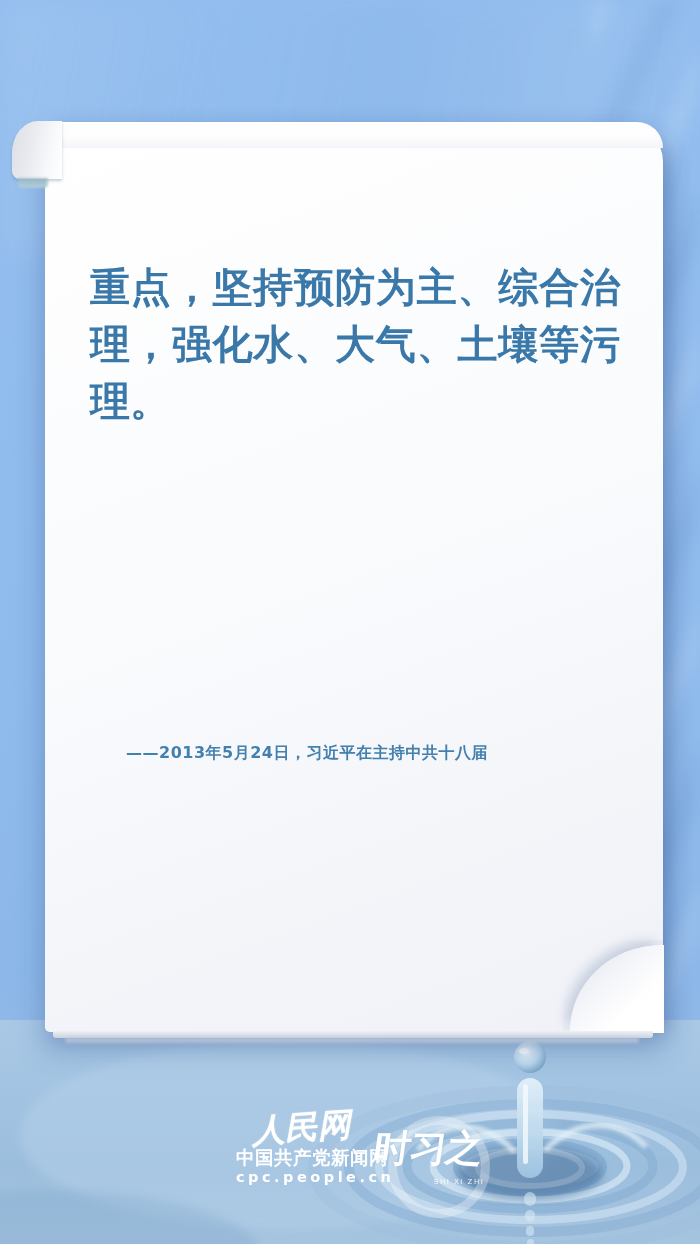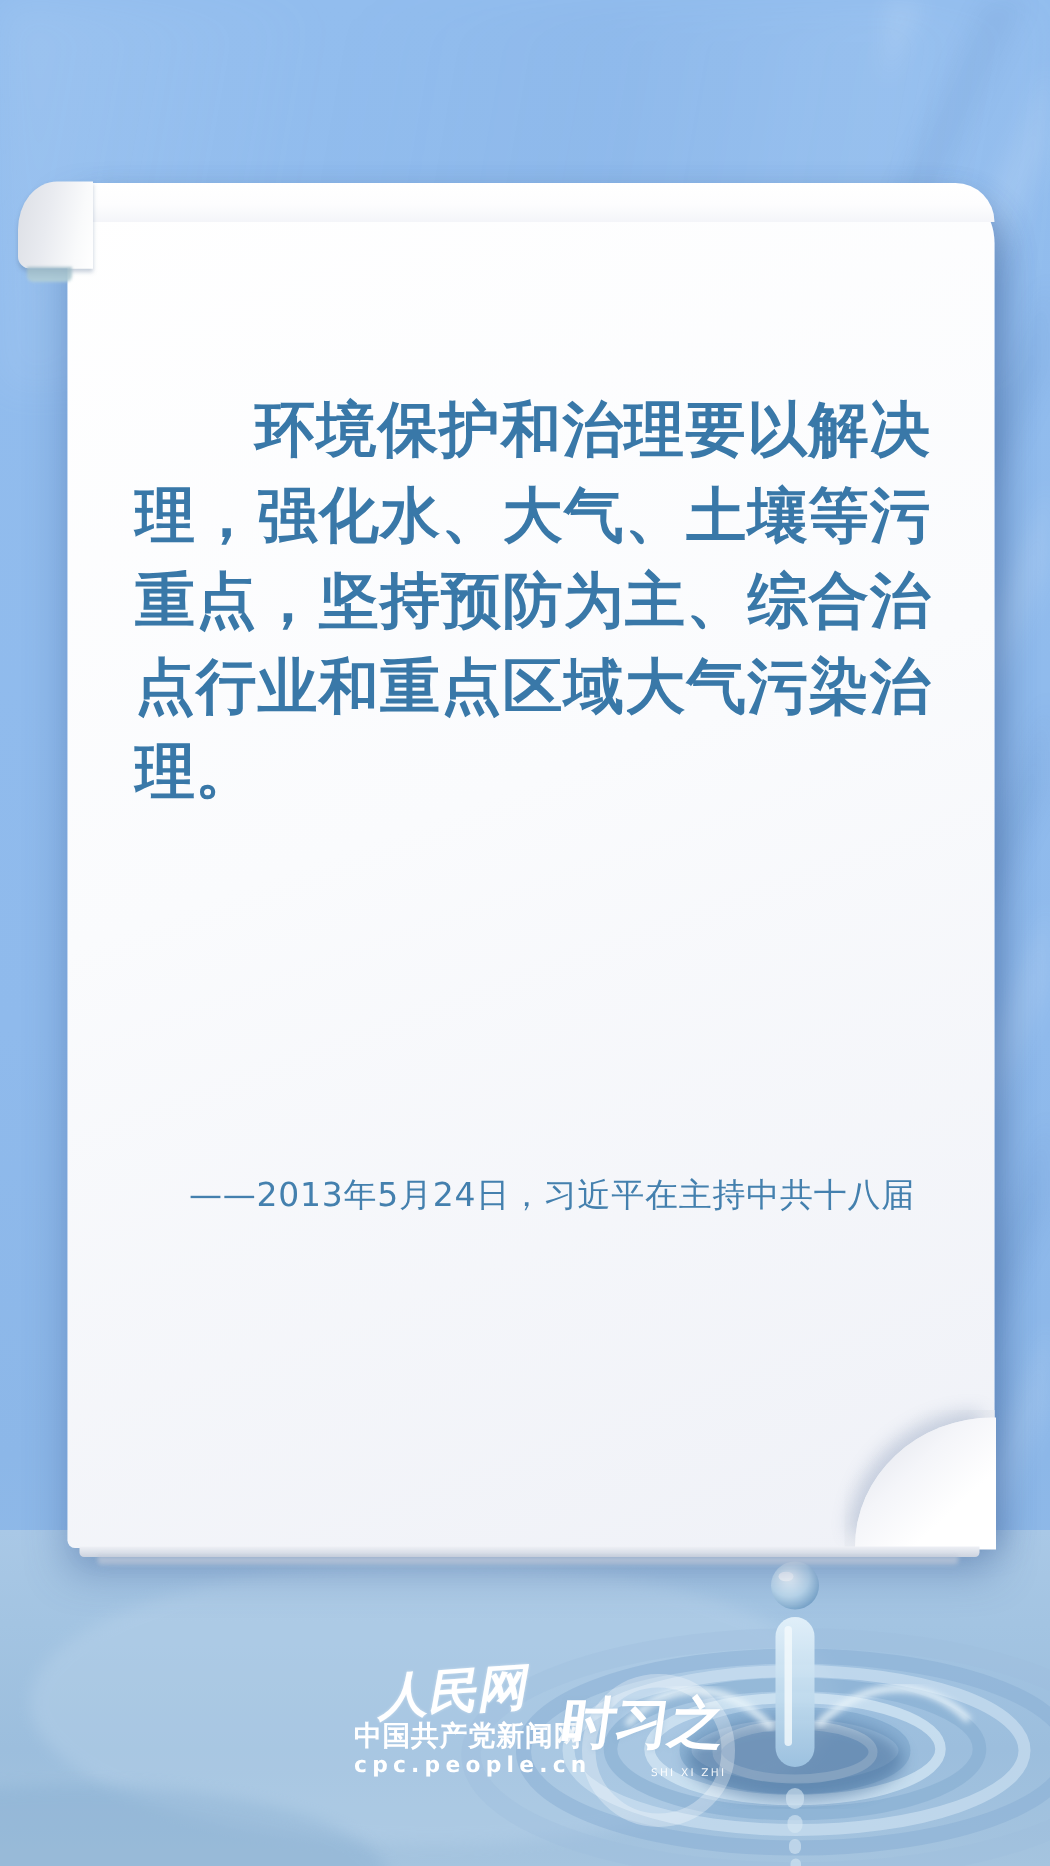--- a/index.html
+++ b/index.html
@@ -49,22 +49,22 @@
        box-shadow:-7px -7px 12px -3px rgba(105,130,170,.30);}
 
   
   .quote{position:absolute;left:45px;top:136px;width:530px;
        font-family:"DejaVu Serif","Liberation Serif",serif;
        font-size:40px;line-height:57px;color:#3978a8;font-weight:600;}
   .qline{text-align:justify;text-align-last:justify;text-justify:inter-character;height:57px;}
   .qline.first{padding-left:80px;}
   .qline.last{text-align:left;text-align-last:left;}
 
-  .attmap{position:absolute;left:45px;top:660px;width:540px;
-       font-size:22px;line-height:32px;color:#4480ae;font-weight:400;letter-spacing:.5px;}
+  .attmap{position:absolute;left:45px;top:615px;width:540px;
+       font-size:16px;line-height:32px;color:#4480ae;font-weight:700;letter-spacing:.5px;}
   .attline1{padding-left:36px;}
 
   
   .people{position:absolute;left:236px;top:1110px;width:130px;text-align:center;color:#ffffff;}
   .people .script{font-family:"DejaVu Serif","Liberation Serif",serif;font-style:italic;
        font-weight:700;font-size:33px;line-height:36px;transform:rotate(-4deg);
        text-shadow:0 0 2px rgba(255,255,255,.45);}
   .people .site{font-size:18.5px;font-weight:700;letter-spacing:.5px;line-height:21px;margin-top:1px;white-space:nowrap;}
   .people .domain{font-size:14.5px;font-weight:700;letter-spacing:3.5px;line-height:17px;margin-top:1px;}
 
@@ -139,24 +139,22 @@
       </g>
     </svg>
   </div>
 
   <div class="paper">
     <div class="roll-top"></div>
     <div class="curl-tl"></div>
     <div class="curl-tl-shadow"></div>
 
     <div class="quote">
-      <div class="qline first">环境保护和治理要以解决</div>
+      <div class="qline">重点，坚持预防为主、综合治</div>
       <div class="qline">理，强化水、大气、土壤等污</div>
-      <div class="qline">重点，坚持预防为主、综合治</div>
-      <div class="qline">点行业和重点区域大气污染治</div>
       <div class="qline last">理。</div>
     </div>
 
     <div class="attmap attmap">
       <div class="attline1">——2013年5月24日，习近平在主持中共十八届</div>
     </div>
 
     <div class="curl-br-under"></div>
     <div class="curl-br"></div>
     <div class="stack1"></div>

